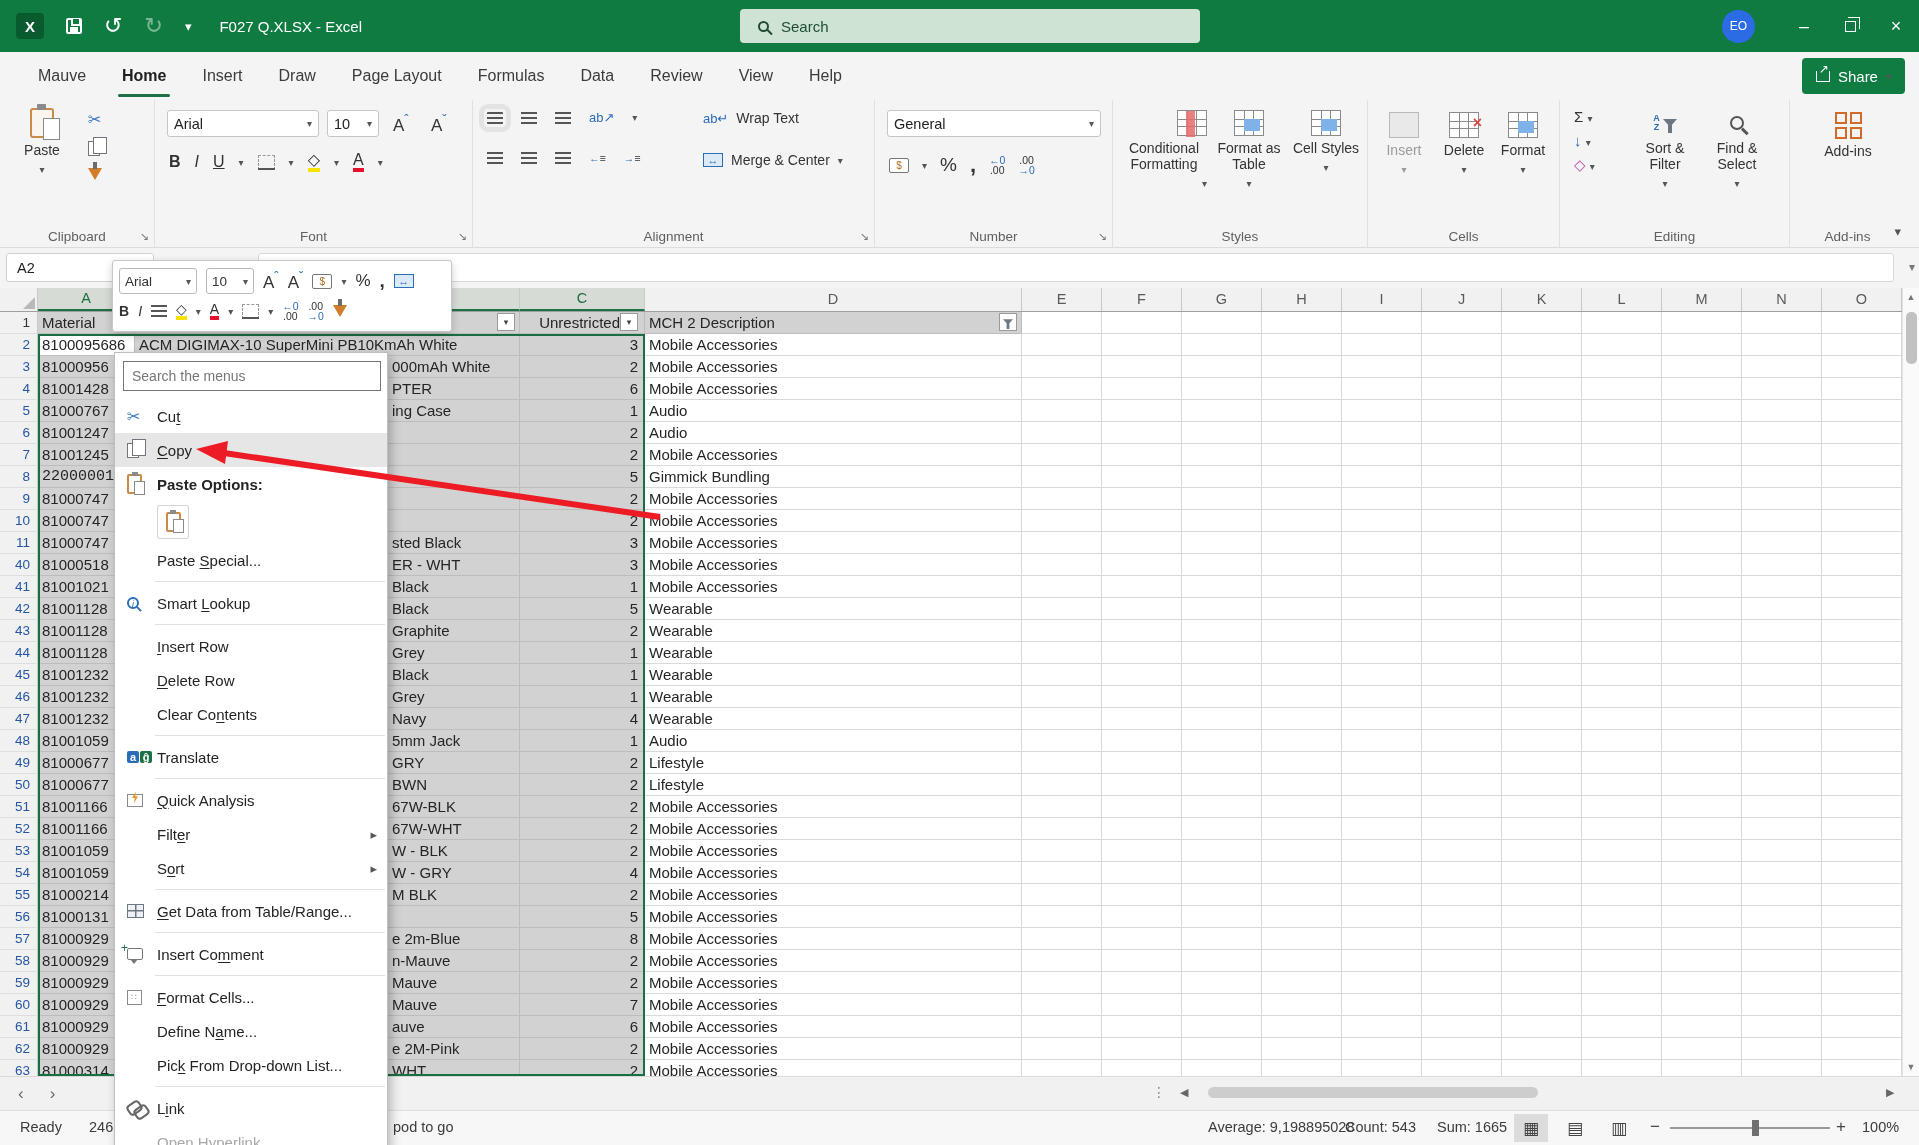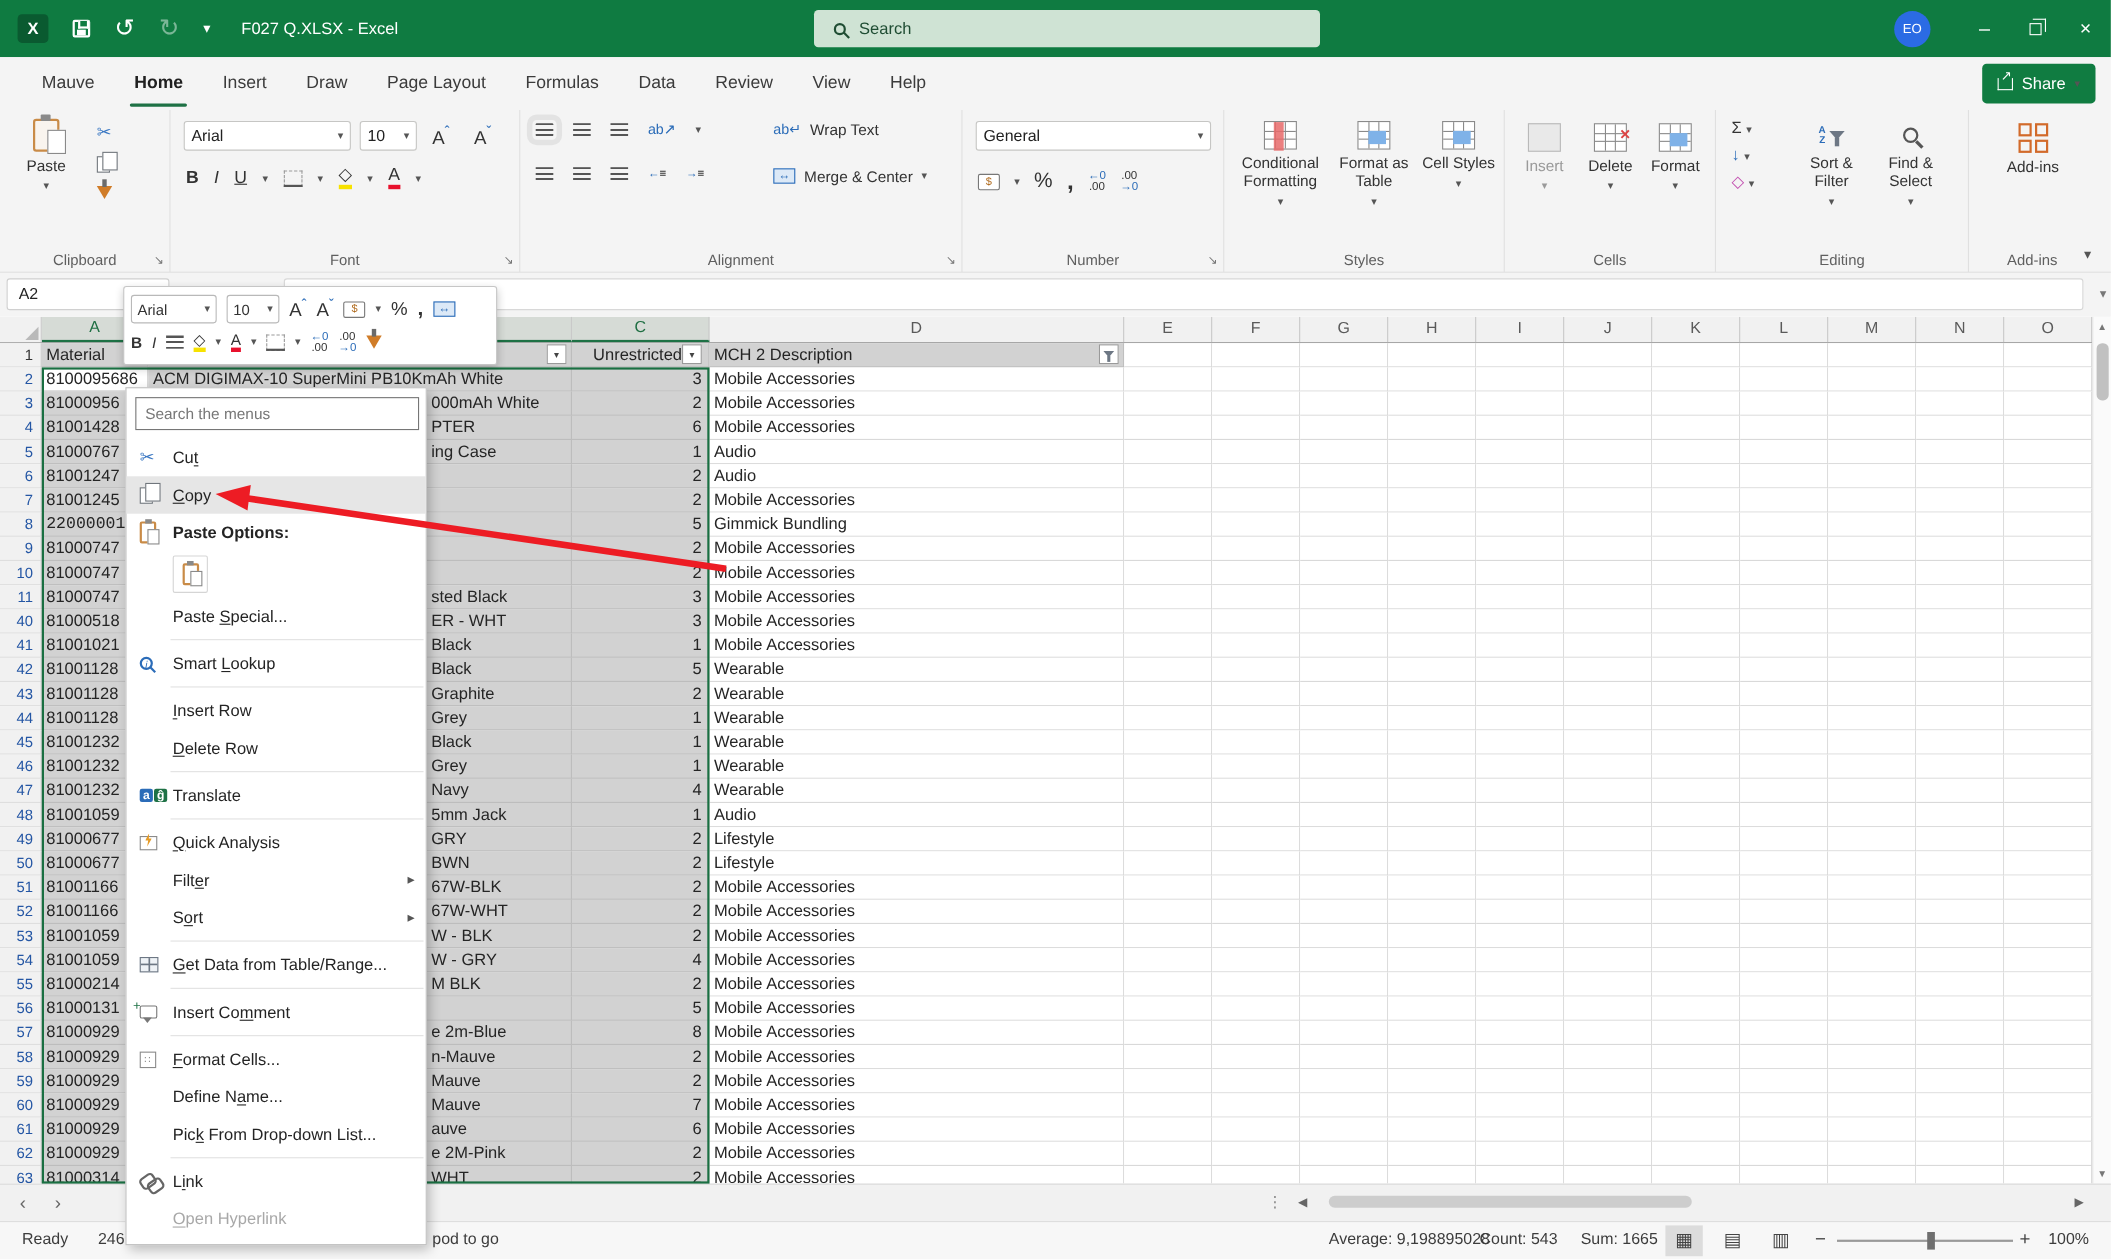--- a/index.html
+++ b/index.html
@@ -308,21 +308,21 @@
         <span style="font-size:19px;">%</span>
         <span style="font-size:22px;font-weight:bold;">,</span>
         <span class="micro"><b>←0</b><br>.00</span>
         <span class="micro">.00<br><b>→0</b></span>
       </div>
       <span class="launcher">↘</span>
       <div class="grp-label">Number</div>
     </div>
 
     <div class="grp" style="left:1113px;width:255px;">
-      <div class="bigbtn" style="left:8px;top:10px;width:86px;">
+      <div class="bigbtn" style="left:8px;top:10px;width:86px;align-items:flex-end;">
         <span class="minigrid mg-red"></span>
         <span>Conditional Formatting</span>
           <span class="chev">▾</span>
       </div>
       <div class="bigbtn" style="left:98px;top:10px;width:76px;">
         <span class="minigrid mg-blue"></span>
         <span>Format as Table</span>
           <span class="chev">▾</span>
       </div>
       <div class="bigbtn" style="left:178px;top:10px;width:70px;">
@@ -1155,20 +1155,23 @@
         <span class="mi-ic">
           <span class="sc-look">i</span>
         </span>
         <span class="lbl">Smart <u>L</u>ookup</span>
       </div><div class="ctx-sep"></div><div class="mi">
         <span class="mi-ic"></span>
         <span class="lbl"><u>I</u>nsert Row</span>
       </div><div class="mi">
         <span class="mi-ic"></span>
         <span class="lbl"><u>D</u>elete Row</span>
+      </div><div class="mi">
+        <span class="mi-ic"></span>
+        <span class="lbl">Clear Co<u>n</u>tents</span>
       </div><div class="ctx-sep"></div><div class="mi">
         <span class="mi-ic">
           <span class="sc-trans">
             <i style="background: rgb(43, 108, 184);">a</i>
             <i style="background: rgb(30, 113, 69);">ĝ</i>
           </span>
         </span>
         <span class="lbl">Translate</span>
       </div><div class="ctx-sep"></div><div class="mi">
         <span class="mi-ic">

